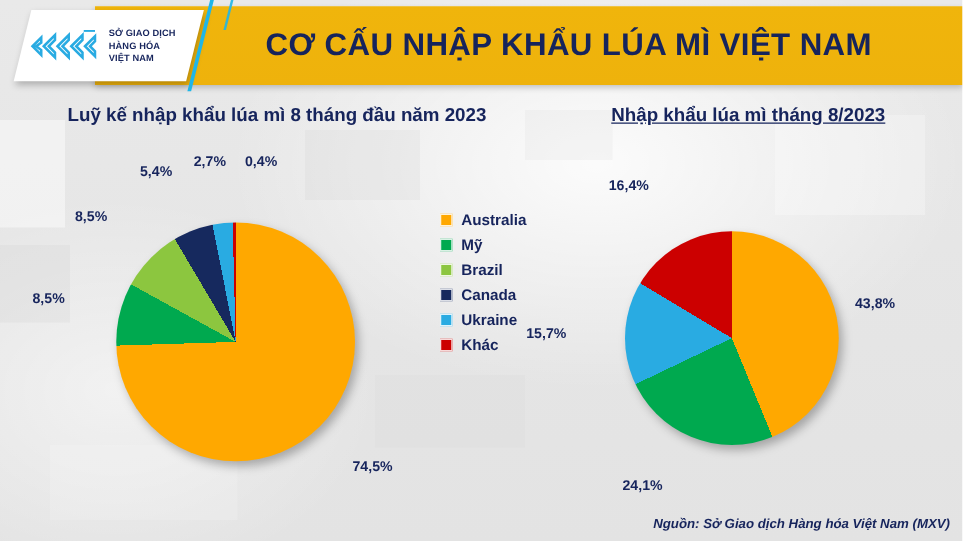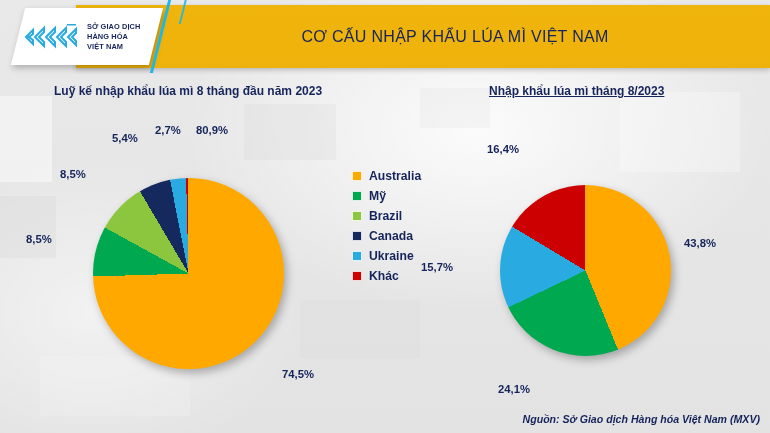--- a/index.html
+++ b/index.html
@@ -31,22 +31,22 @@
     width: 694px; height: 63px;
     background: linear-gradient(180deg,#f0b50c 0%, #eeb20c 100%);
     box-shadow: 0 2px 5px rgba(0,0,0,0.22);
   }
   #header-title {
     position: absolute;
     left: 140px; top: 5px;
     width: 630px; height: 63px;
     display: flex; align-items: center; justify-content: center;
     color: #16245c;
-    font-size: 16px;
-    font-weight: normal;
+    font-size: 25px;
+    font-weight: bold;
     letter-spacing: 0.3px;
     white-space: nowrap;
   }
   #logo-card {
     position: absolute;
     left: 18px; top: 8px;
     width: 138px; height: 57px;
     background: #ffffff;
     transform: skewX(-14deg);
     box-shadow: 2px 3px 6px rgba(0,0,0,0.25);
@@ -80,21 +80,21 @@
     width: 2px; height: 26px;
     background: #1fb6e8;
     transform: skewX(-14deg);
     opacity: .9;
   }
 
   
   .chart-subtitle {
     position: absolute;
     color: #16245c;
-    font-size: 12px;
+    font-size: 15px;
     font-weight: bold;
     white-space: nowrap;
   }
   #subtitle-left  { left: 54px;  top: 84px; }
   #subtitle-right { left: 489px; top: 84px; text-decoration: underline; }
   .pie {
     position: absolute;
     border-radius: 50%;
     filter: drop-shadow(3px 4px 4px rgba(0,0,0,0.28));
   }
@@ -183,21 +183,21 @@
 
   <div class="pie" id="pie-left" style="background: conic-gradient(rgb(255, 168, 0) 0deg, rgb(255, 168, 0) 268.2deg, rgb(0, 169, 79) 268.2deg, rgb(0, 169, 79) 298.8deg, rgb(140, 198, 63) 298.8deg, rgb(140, 198, 63) 329.4deg, rgb(22, 41, 94) 329.4deg, rgb(22, 41, 94) 348.84deg, rgb(41, 171, 226) 348.84deg, rgb(41, 171, 226) 358.56deg, rgb(204, 0, 0) 358.56deg, rgb(204, 0, 0) 360deg);"></div>
   <div class="pie" id="pie-right" style="background: conic-gradient(rgb(255, 168, 0) 0deg, rgb(255, 168, 0) 157.68deg, rgb(0, 169, 79) 157.68deg, rgb(0, 169, 79) 244.44deg, rgb(41, 171, 226) 244.44deg, rgb(41, 171, 226) 300.96deg, rgb(204, 0, 0) 300.96deg, rgb(204, 0, 0) 360deg);"></div>
 
   <div id="labels-left">
       <div class="slice-label" style="left: 282px; top: 368px;">74,5%</div>
       <div class="slice-label" style="left: 26px; top: 233px;">8,5%</div>
       <div class="slice-label" style="left: 60px; top: 168px;">8,5%</div>
       <div class="slice-label" style="left: 112px; top: 132px;">5,4%</div>
       <div class="slice-label" style="left: 155px; top: 124px;">2,7%</div>
-      <div class="slice-label" style="left: 196px; top: 124px;">80,9%</div>
+      <div class="slice-label" style="left: 196px; top: 124px;">0,4%</div>
     </div>
   <div id="labels-right">
       <div class="slice-label" style="left: 684px; top: 237px;">43,8%</div>
       <div class="slice-label" style="left: 498px; top: 383px;">24,1%</div>
       <div class="slice-label" style="left: 421px; top: 261px;">15,7%</div>
       <div class="slice-label" style="left: 487px; top: 143px;">16,4%</div>
     </div>
 
   <div id="source-note">Nguồn: Sở Giao dịch Hàng hóa Việt Nam (MXV)</div>
 

